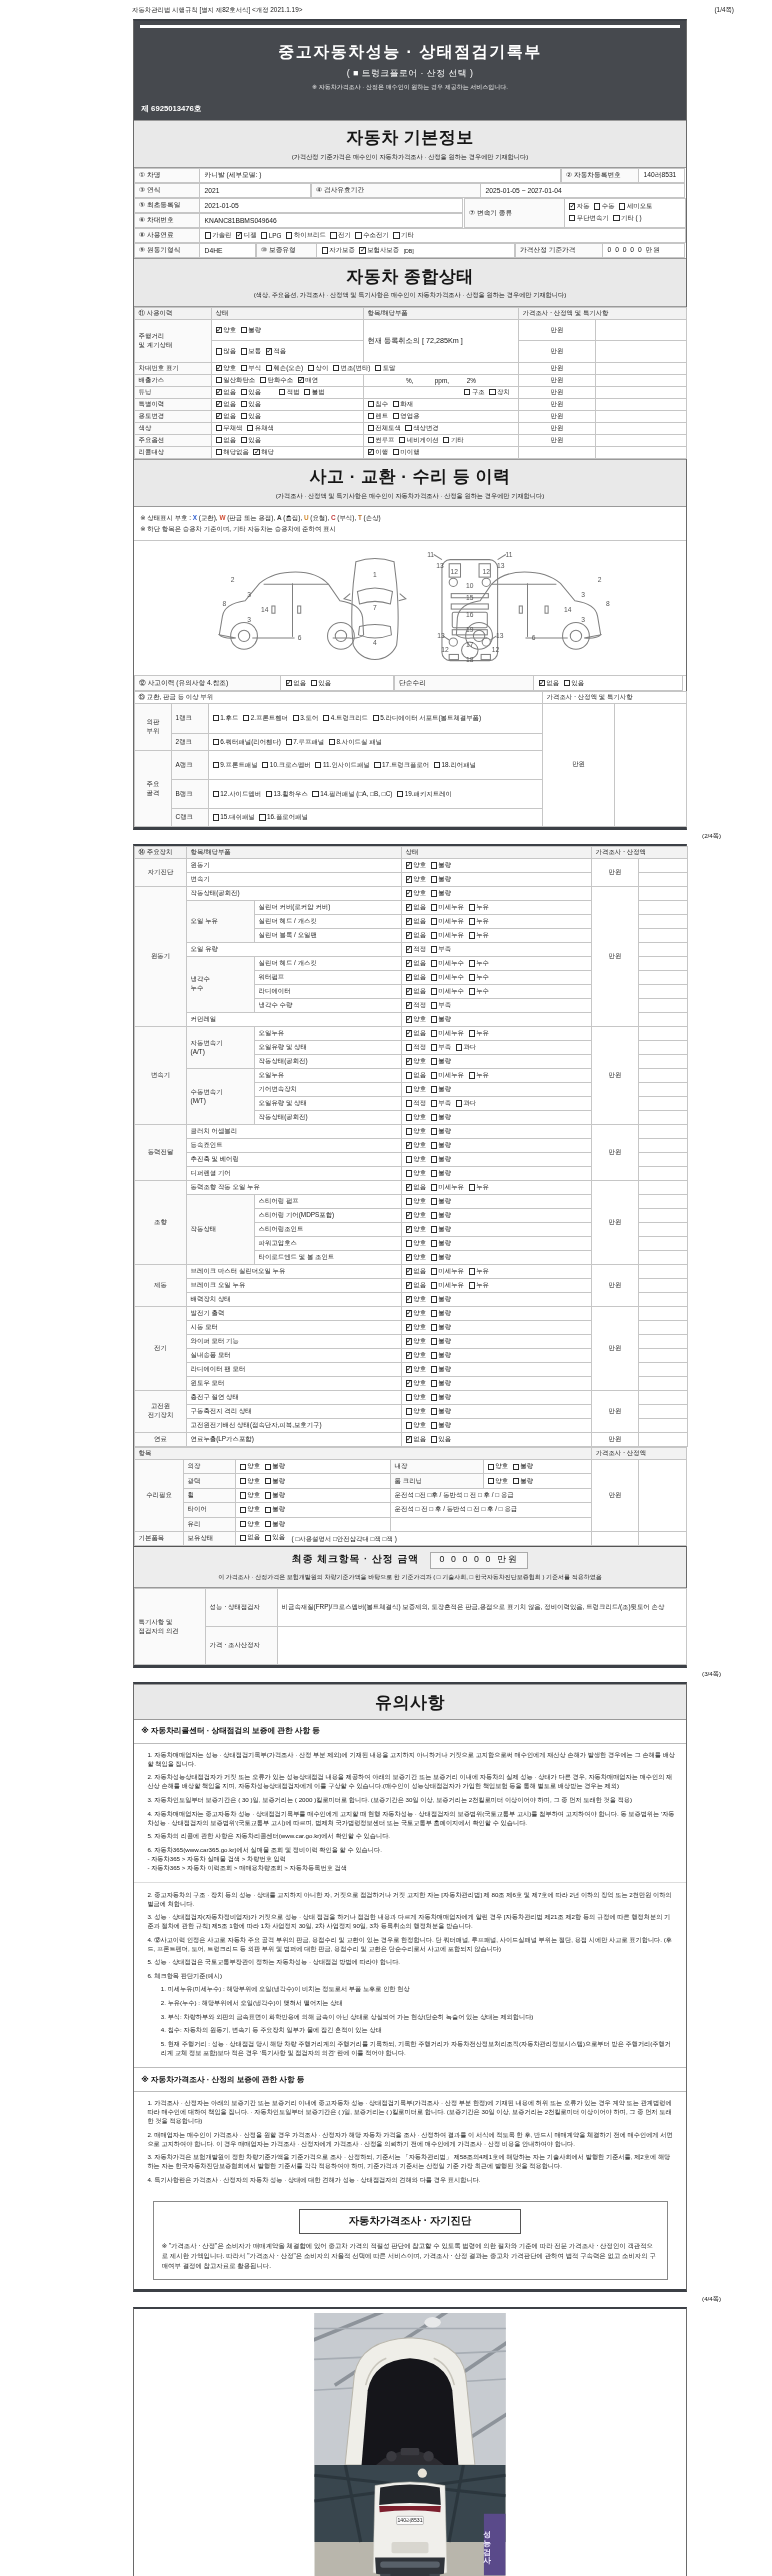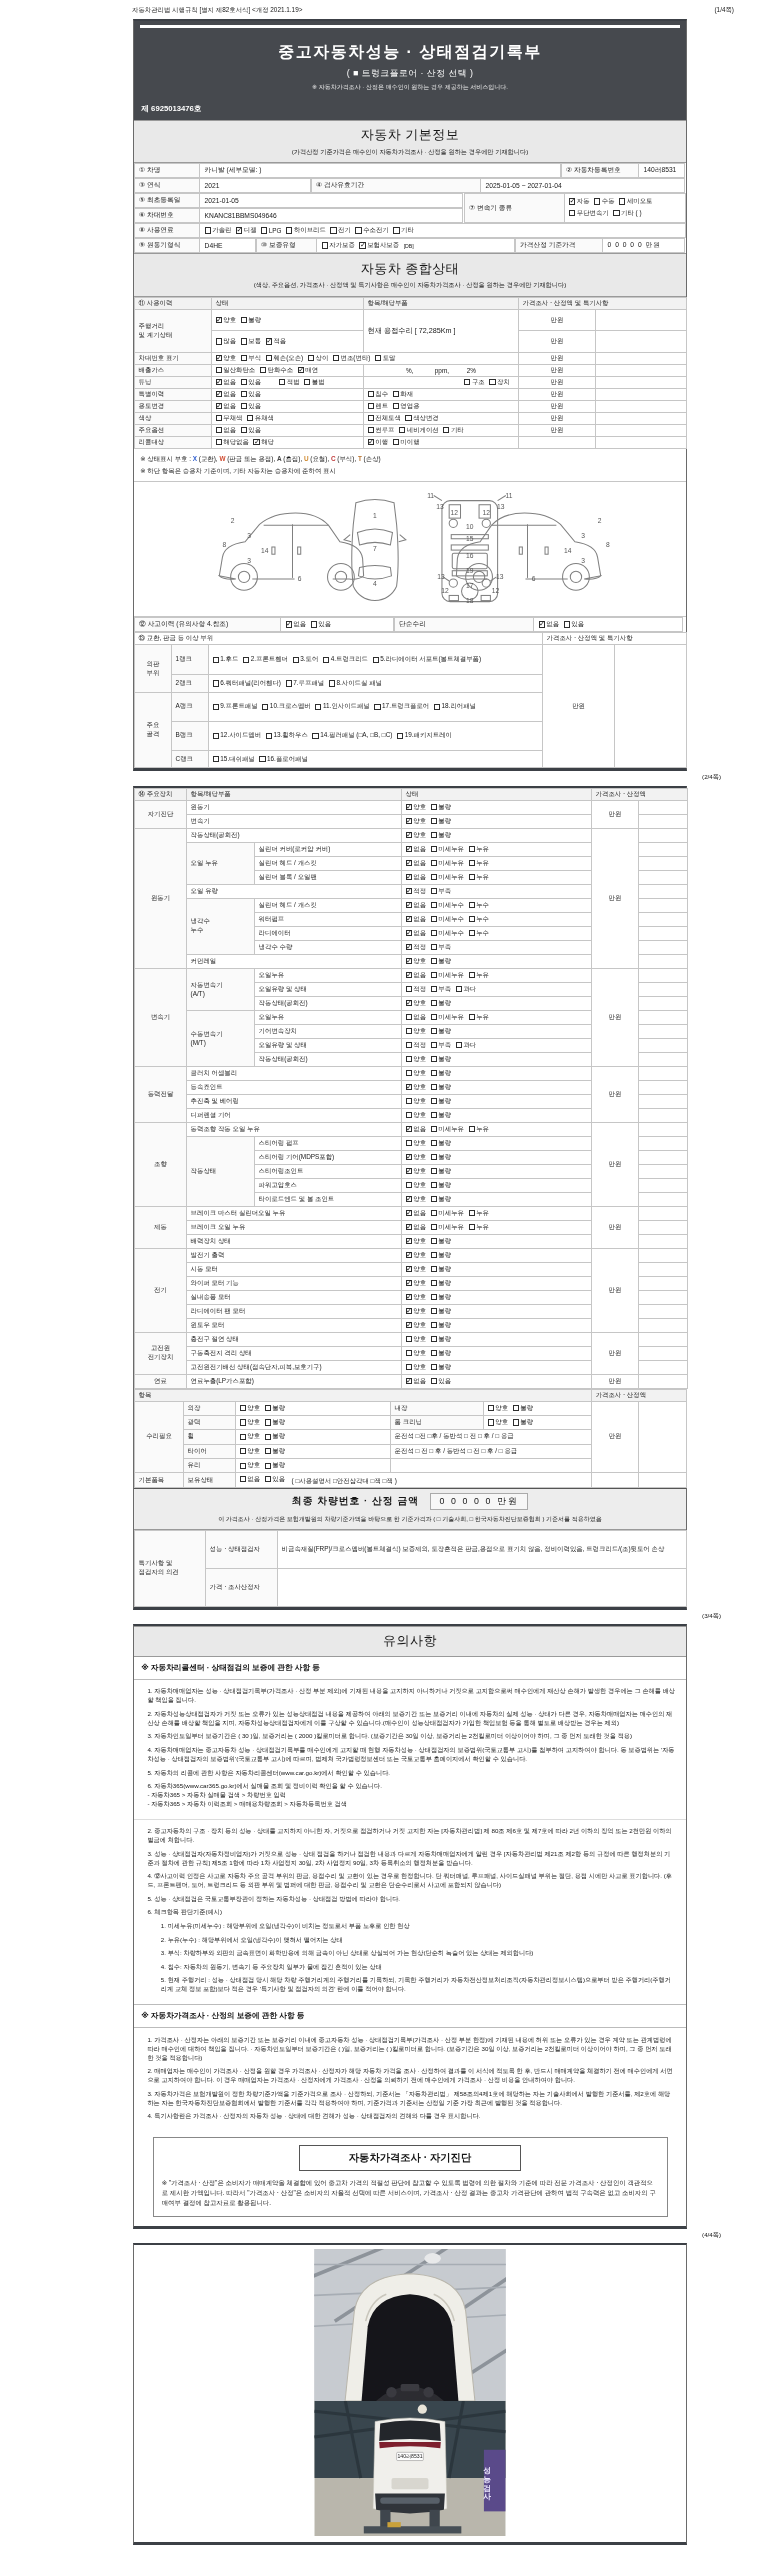--- a/index.html
+++ b/index.html
@@ -13,21 +13,21 @@
 .pgmark{text-align:right;font-size:6.2px;padding:2.1px 0 3.1px;margin-right:-34px}
 
 .dhead{background:#46494e;color:#fff;text-align:center;padding:3.1px 5.2px 5.2px}
 .dhead .bar{height:3.6px;background:#fff;margin:1px 1px 13.4px}
 .dtitle{font-size:16px;font-weight:bold;letter-spacing:1.5px}
 .dsub{font-size:8.8px;margin-top:5.2px;letter-spacing:0.5px}
 .dnote{font-size:6px;margin-top:3.6px;color:#f0f0f0}
 .docno{font-size:7.7px;text-align:left;font-weight:bold;margin:11.3px 0 1px 2.1px}
 
 .band{background:#e9e9e9;border-top:0.5px solid #9a9a9a;border-bottom:0.5px solid #9a9a9a;text-align:center;padding:5.2px 0 5.7px}
-.band .bt{font-size:13px;font-weight:normal;letter-spacing:0.5px}
+.band .bt{font-size:17px;font-weight:bold;letter-spacing:0.5px}
 .band .bs{font-size:6.2px;margin-top:3.6px}
 
 .brow{display:flex}
 .bcell{border:0.5px solid #c6c6c6;margin:-0.5px 0 0 -0.5px;padding:1.5px 4.6px;font-size:6.7px;display:flex;align-items:center;min-height:15.5px}
 .bcell.lbl{background:#fafafa}
 .bcell.tall{min-height:30px}
 
 table.t{border-collapse:collapse;width:100%;table-layout:fixed}
 table.t td{border:0.5px solid #c6c6c6;padding:1px 3.6px;font-size:6.4px;vertical-align:middle;word-break:break-all}
 td.lbl{background:#fafafa}
@@ -207,21 +207,21 @@
             <tr>
               <td class="lbl" rowspan="2" style="white-space: pre-line; height: 43px;">주행거리
 및 계기상태</td>
               <td><span class="cb ck">
                   <span class="box"></span>
                   <span class="cl">양호</span>
                 </span><span class="cb">
                   <span class="box"></span>
                   <span class="cl">불량</span>
                 </span></td>
-              <td rowspan="2" style="font-size: 7.2px;">현재 용접수리 [ 72,285Km ]</td>
+              <td rowspan="2" style="font-size: 7.2px;">현재 등록취소의 [ 72,285Km ]</td>
               <td class="pr">만원</td>
               <td class="blank"></td>
             </tr>
             <tr>
               <td><span class="cb">
                   <span class="box"></span>
                   <span class="cl">많음</span>
                 </span><span class="cb">
                   <span class="box"></span>
                   <span class="cl">보통</span>
@@ -397,20 +397,24 @@
                   <span class="box"></span>
                   <span class="cl">미이행</span>
                 </span></td>
               <td class="pr"></td>
               <td class="blank"></td>
             </tr>
           </tbody>
         </table>
       </div>
 
+    <div class="band">
+      <div class="bt">사고 · 교환 · 수리 등 이력</div>
+      <div class="bs">(가격조사 · 산정액 및 특기사항은 매수인이 자동차가격조사 · 산정을 원하는 경우에만 기재합니다)</div>
+    </div>
     <div class="accnotes" id="acc-notes">
         <div><span>※ 상태표시 부호 : </span><span class="code-x">X</span><span> (교환), </span><span class="code-w">W</span><span> (판금 또는 용접), </span><span class="code-a">A</span><span> (흠집), </span><span class="code-u">U</span><span> (요철), </span><span class="code-c">C</span><span> (부식), </span><span class="code-t">T</span><span> (손상)</span></div>
         <div>※ 하단 항목은 승용차 기준이며, 기타 자동차는 승용차에 준하여 표시</div>
       </div>
     <div class="diag" id="diagram"><svg width="536" height="124" viewBox="0 0 1040 240">
           <defs>
             <g id="sideCar" stroke="#808080" fill="none" stroke-width="2">
               <path d="M110,176 L116,140 Q120,116 160,110 L188,76 Q214,54 258,54 Q300,54 322,78 L344,110 Q384,116 388,142 L390,176 Q380,184 362,182 L330,182 M256,182 L174,182 M142,182 Q118,184 110,176 Z"></path>
               <circle cx="158" cy="178" r="26"></circle>
               <circle cx="158" cy="178" r="11"></circle>
@@ -1263,21 +1267,21 @@
                   <span class="cl">있음</span>
                 </span><span> ( □사용설명서 □안전삼각대 □잭 □잭 )</span></td>
               <td class="pr"></td>
               <td class="blank"></td>
             </tr>
           </tbody>
         </table>
       </div>
 
     <div class="finband">
-      <span class="fl">최종 차량번호 · 산정 금액</span><span class="fv">0  0  0  0  0 만원</span>
+      <span class="fl">최종 체크항목 · 산정 금액</span><span class="fv">0  0  0  0  0 만원</span>
       <div class="fn">이 가격조사 · 산정가격은 보험개발원의 차량기준가액을 바탕으로 한 기준가격과 ( □ 기술사회, □ 한국자동차진단보증협회 ) 기준서를 적용하였음</div>
     </div>
     <div id="opinion-table">
         <table class="t">
           <colgroup>
             <col style="width: 71px;">
             <col style="width: 72px;">
             <col style="width: 409px;">
           </colgroup>
           <tbody>

